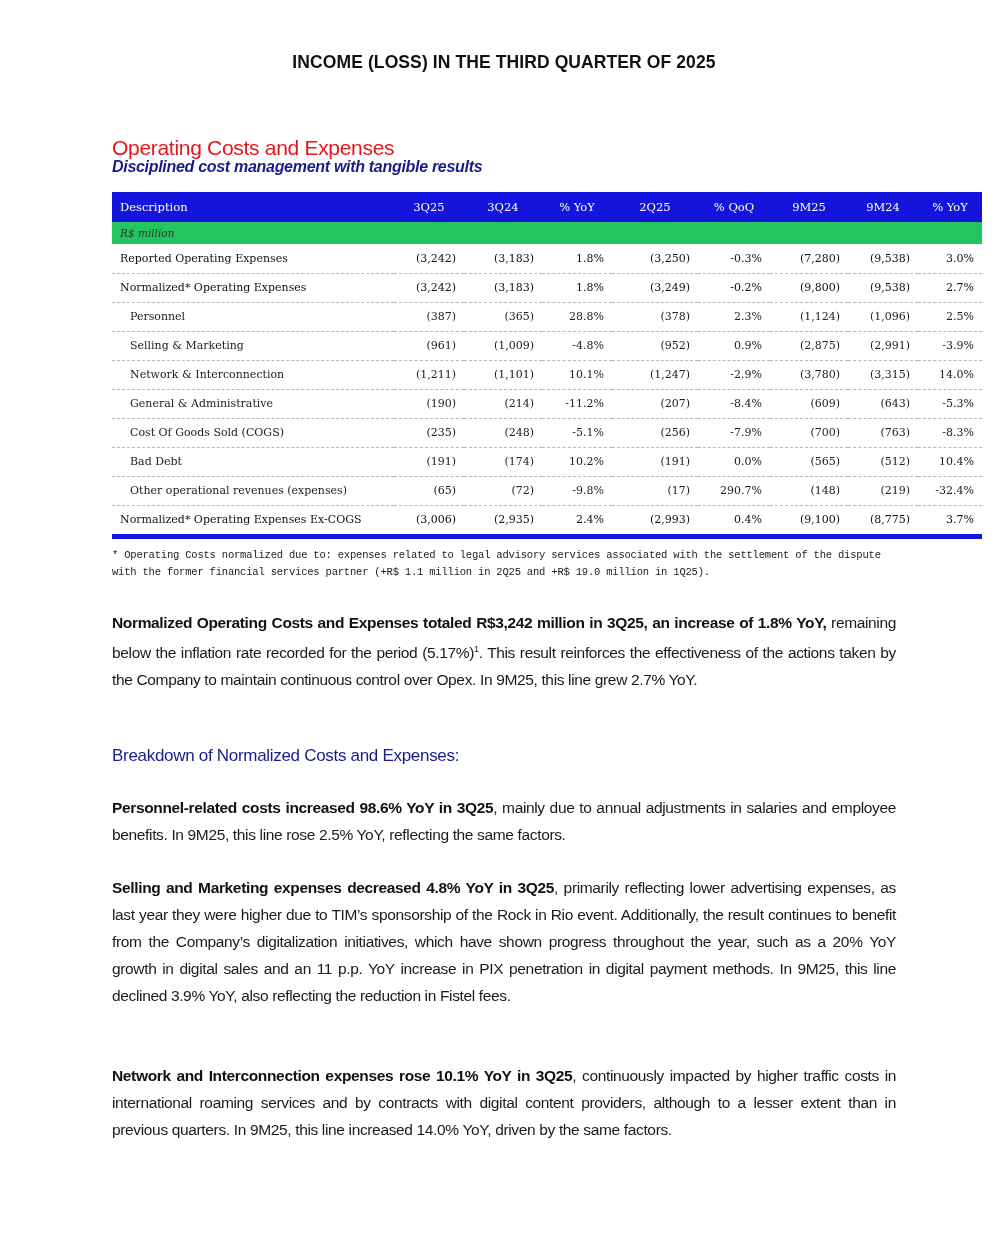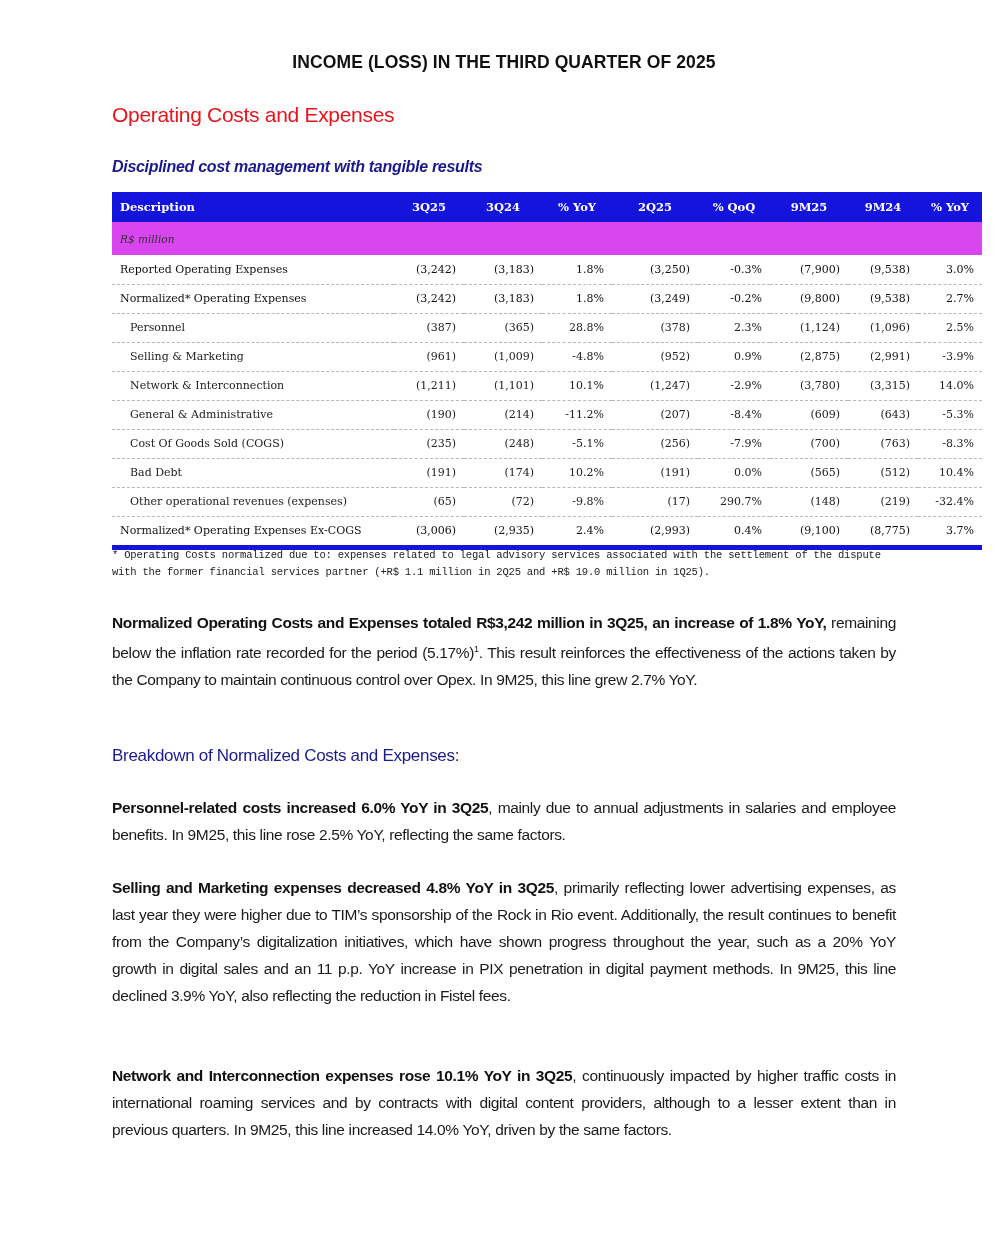--- a/index.html
+++ b/index.html
@@ -1,27 +1,27 @@
 <!DOCTYPE html>
 <html><head>
 <meta charset="utf-8">
 <style>
   html, body { margin: 0; padding: 0; background: #ffffff; }
   body { width: 1004px; height: 1242px; position: relative; overflow: hidden; font-family: "Liberation Sans", sans-serif; color: #111; }
   .page-title { position: absolute; top: 52px; left: 0; width: 1008px; text-align: center; font-family: "Liberation Sans", sans-serif; font-weight: bold; font-size: 17.5px; letter-spacing: 0.1px; color: #111; }
-  .section-title { position: absolute; top: 103px; left: 112px; font-family: "Liberation Sans", sans-serif; font-size: 21px; color: #e8141b; letter-spacing: -0.3px; }
+  .section-title { position: absolute; top: 136px; left: 112px; font-family: "Liberation Sans", sans-serif; font-size: 21px; color: #e8141b; letter-spacing: -0.3px; }
   .subtitle { position: absolute; top: 158px; left: 112px; font-family: "Liberation Sans", sans-serif; font-style: italic; font-weight: bold; font-size: 16px; color: #1a1a8c; letter-spacing: -0.3px; }
 
   .table-wrap { position: absolute; top: 192px; left: 112px; width: 870px; }
   table { border-collapse: collapse; width: 870px; font-family: "DejaVu Serif", serif; font-size: 11px; table-layout: fixed; }
   thead tr { background: #1414dc; color: #fff; height: 30px; }
-  thead th { font-weight: bold; font-size: 11.5px; padding: 2px 8px; }
+  thead th { font-weight: normal; font-size: 11.5px; padding: 2px 8px; }
   thead th.desc { text-align: left; }
   thead th.num { text-align: center; margin-top: 12px; }
-  tr.unit-row { background: #d946ef; height: 33px; }
+  tr.unit-row { background: #22c55e; height: 22px; }
   tr.unit-row td { font-style: italic; color: #333; font-size: 10.5px; padding-left: 8px; }
   tbody tr.data-row { height: 29px; }
   tbody tr.data-row td { border-bottom: 1px dashed #b8b8b8; padding: 0 8px; }
   tbody tr.data-row td.num { text-align: right; color: #222; }
   tbody tr.data-row td.desc { text-align: left; color: #222; }
   tbody tr.data-row.indent td.desc { padding-left: 18px; }
   tbody tr.data-row.bold td { font-weight: normal; color: #111; }
   tbody tr.data-row.last td { border-bottom: none; }
   .table-bottom-bar { height: 5px; background: #1414dc; width: 870px; }
 
@@ -73,21 +73,21 @@
       <tr class="unit-row">
         <td colspan="9">R$ million</td>
       </tr>
     <tr class="data-row bold">
           <td class="desc">Reported Operating Expenses</td>
           <td class="num">(3,242)</td>
           <td class="num">(3,183)</td>
           <td class="num">1.8%</td>
           <td class="num">(3,250)</td>
           <td class="num">-0.3%</td>
-          <td class="num">(7,900)</td>
+          <td class="num">(7,280)</td>
           <td class="num">(9,538)</td>
           <td class="num">3.0%</td>
         </tr>
         <tr class="data-row bold">
           <td class="desc">Normalized* Operating Expenses</td>
           <td class="num">(3,242)</td>
           <td class="num">(3,183)</td>
           <td class="num">1.8%</td>
           <td class="num">(3,249)</td>
           <td class="num">-0.2%</td>
@@ -190,21 +190,21 @@
 
 <div class="footnote">* Operating Costs normalized due to: expenses related to legal advisory services associated with the settlement of the dispute with the former financial services partner (+R$ 1.1 million in 2Q25 and +R$ 19.0 million in 1Q25).</div>
 
 <div class="para p1">
   <b>Normalized Operating Costs and Expenses totaled R$3,242 million in 3Q25, an increase of 1.8% YoY,</b><span> remaining below the inflation rate recorded for the period (5.17%)</span><sup>1</sup><span>. This result reinforces the effectiveness of the actions taken by the Company to maintain continuous control over Opex. In 9M25, this line grew 2.7% YoY.</span>
 </div>
 
 <div class="breakdown-title">Breakdown of Normalized Costs and Expenses:</div>
 
 <div class="para p2">
-  <b>Personnel-related costs increased 6.0% YoY in 3Q25</b><span>, mainly due to annual adjustments in salaries and employee benefits. In 9M25, this line rose 2.5% YoY, reflecting the same factors.</span>
+  <b>Personnel-related costs increased 98.6% YoY in 3Q25</b><span>, mainly due to annual adjustments in salaries and employee benefits. In 9M25, this line rose 2.5% YoY, reflecting the same factors.</span>
 </div>
 
 <div class="para p3">
   <b>Selling and Marketing expenses decreased 4.8% YoY in 3Q25</b><span>, primarily reflecting lower advertising expenses, as last year they were higher due to TIM’s sponsorship of the Rock in Rio event. Additionally, the result continues to benefit from the Company’s digitalization initiatives, which have shown progress throughout the year, such as a 20% YoY growth in digital sales and an 11 p.p. YoY increase in PIX penetration in digital payment methods. In 9M25, this line declined 3.9% YoY, also reflecting the reduction in Fistel fees.</span>
 </div>
 
 <div class="para p4">
   <b>Network and Interconnection expenses rose 10.1% YoY in 3Q25</b><span>, continuously impacted by higher traffic costs in international roaming services and by contracts with digital content providers, although to a lesser extent than in previous quarters. In 9M25, this line increased 14.0% YoY, driven by the same factors.</span>
 </div>
 

